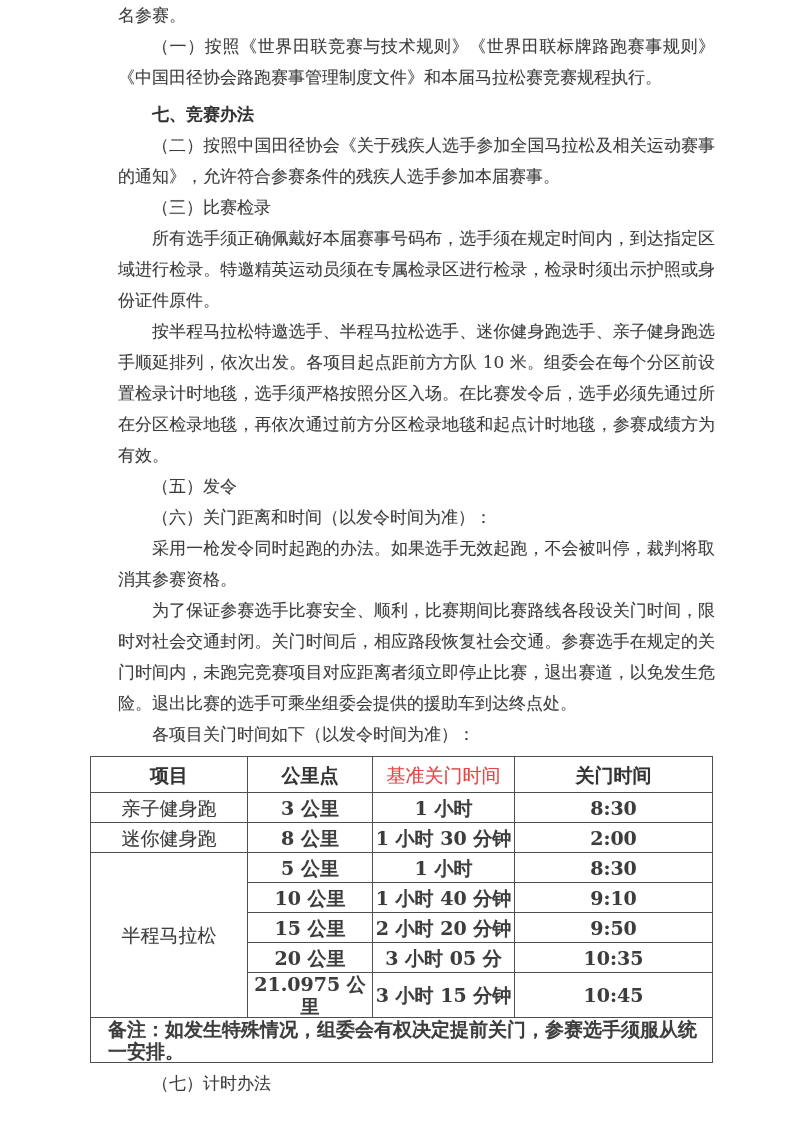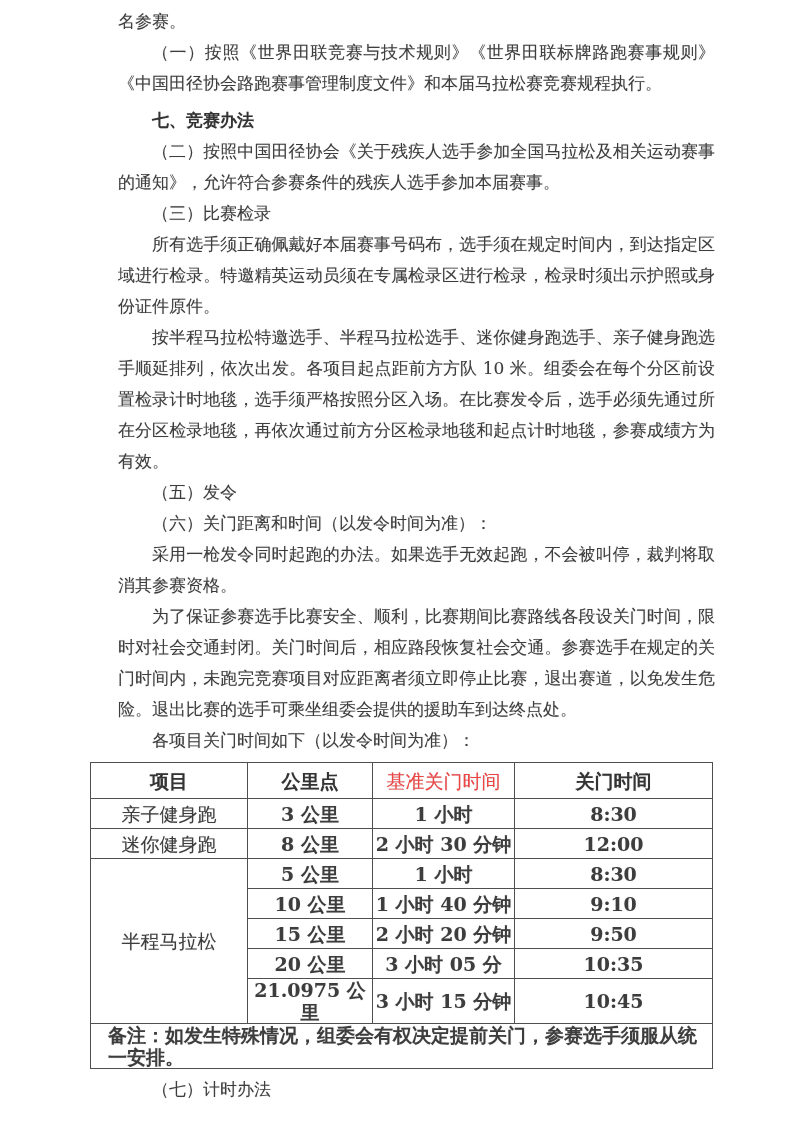--- a/index.html
+++ b/index.html
@@ -10,21 +10,21 @@
     height: 1131px;
     background: #ffffff;
     overflow: hidden;
     font-family: "DejaVu Serif", "Liberation Serif", serif;
     color: #3d3d3d;
     text-shadow: 0 0 1px rgba(70,70,70,0.30);
   }
   .content {
     position: absolute;
     left: 118px;
-    top: 6px;
+    top: 0;
     width: 597px;
   }
   .content p {
     margin: 0;
     font-size: 17px;
     line-height: 31px;
     text-align: justify;
     text-justify: inter-ideograph;
     word-break: normal;
     overflow-wrap: break-word;
@@ -101,22 +101,22 @@
       <tbody>
         <tr>
           <td class="project-cell">亲子健身跑</td>
           <td>3 公里</td>
           <td>1 小时</td>
           <td>8:30</td>
         </tr>
         <tr>
           <td class="project-cell">迷你健身跑</td>
           <td>8 公里</td>
-          <td>2 小时 30 分钟</td>
-          <td>12:00</td>
+          <td>1 小时 30 分钟</td>
+          <td>2:00</td>
         </tr>
         <tr>
           <td class="project-cell" rowspan="5">半程马拉松</td>
           <td>5 公里</td>
           <td>1 小时</td>
           <td>8:30</td>
         </tr>
         <tr>
           <td>10 公里</td>
           <td>1 小时 40 分钟</td>

